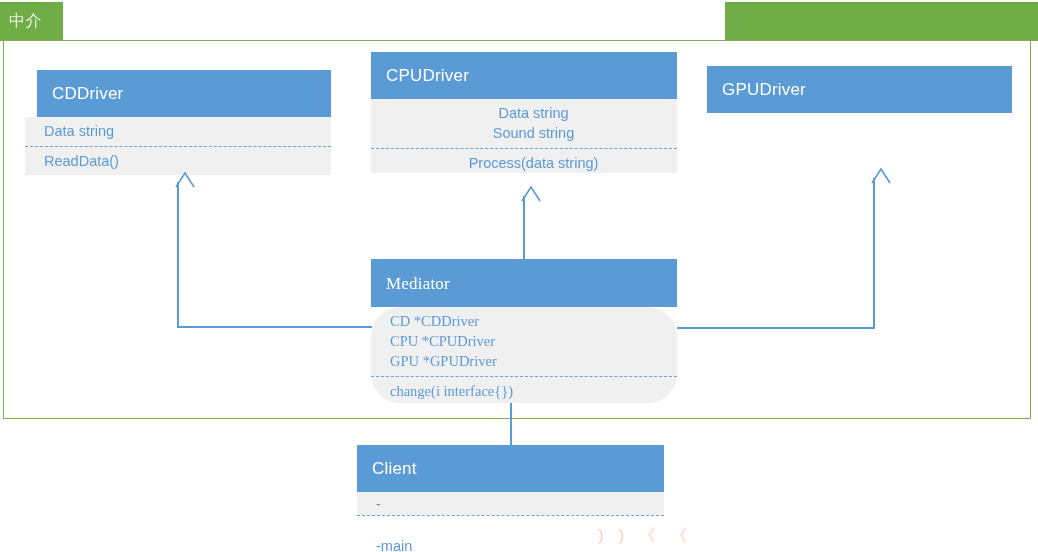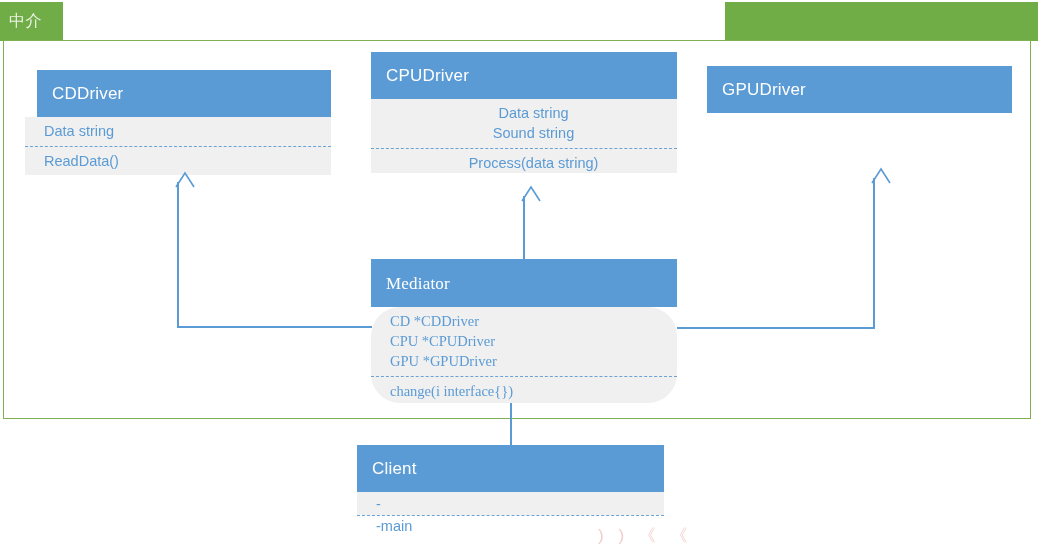--- a/index.html
+++ b/index.html
@@ -178,21 +178,21 @@
 
   <div class="uml-box" style="left:357px; top:445px; width:307px;">
     <div class="uml-header" style="height:47px;">
       <span>Client</span>
     </div>
     <div class="uml-body" style="height:23px;">
       <div class="uml-compartment" style="padding-top:2px;">
         <div class="uml-row">-</div>
       </div>
     </div>
-    <div style="border-top:1px dashed #6ba3d8; background:#ffffff; height:37px; padding-top:0; box-sizing:border-box;">
+    <div style="border-top:1px dashed #6ba3d8; background:#ffffff; height:37px; padding-top:20px; box-sizing:border-box;">
       <div class="uml-row">-main</div>
     </div>
   </div>
 
   <div class="conn conn-h" style="left:177px; top:326px; width:195px;"></div>
   <div class="conn conn-v" style="left:177px; top:182px; height:145px;"></div>
   <div class="arrow-open" style="left:167px; top:172px;">
     <svg width="22" height="16" viewBox="0 0 22 16">
       <path d="M2 15 L11 1 L20 15" fill="none" stroke="#5b9bd5" stroke-width="1.6"></path>
     </svg>

